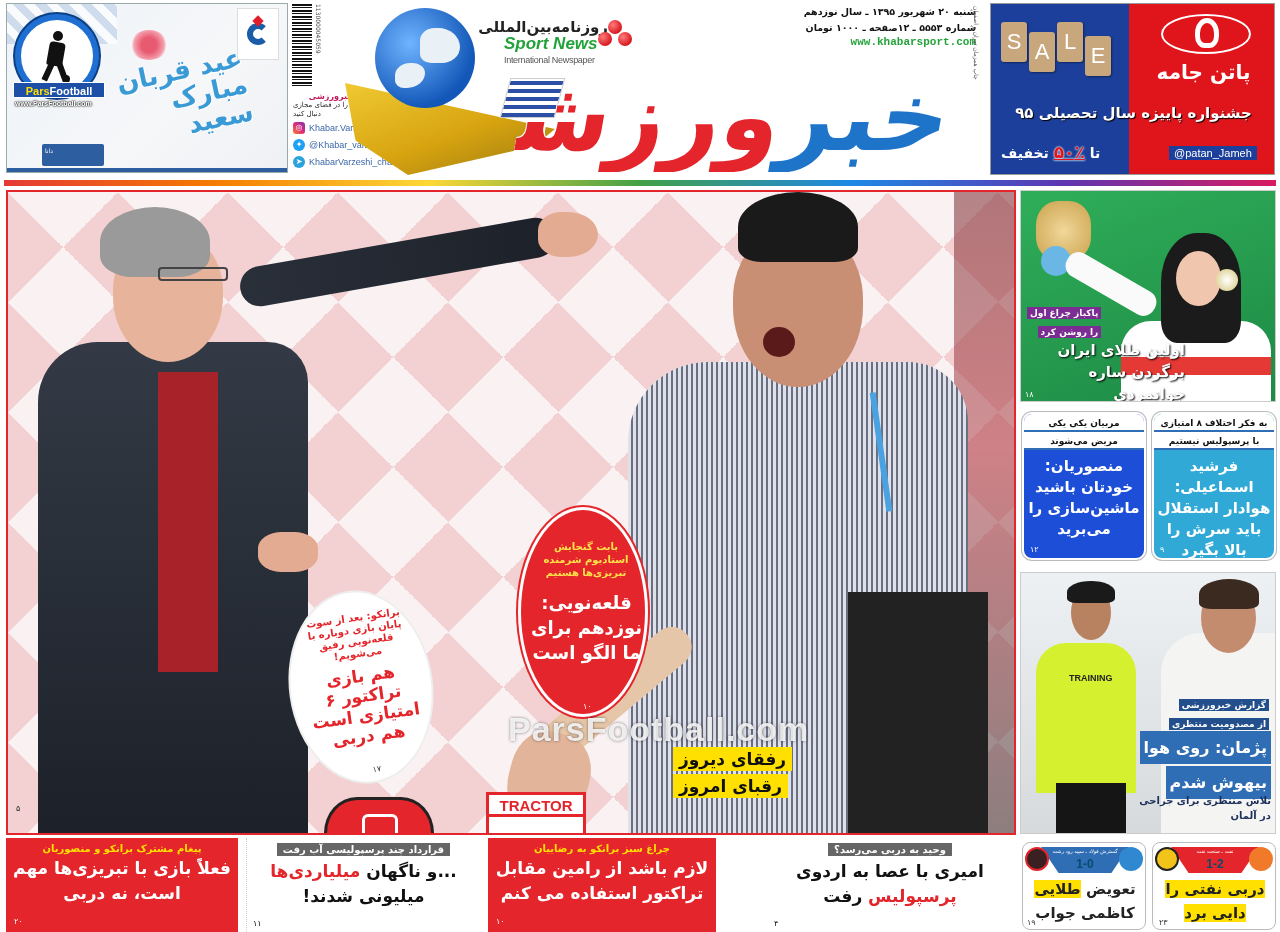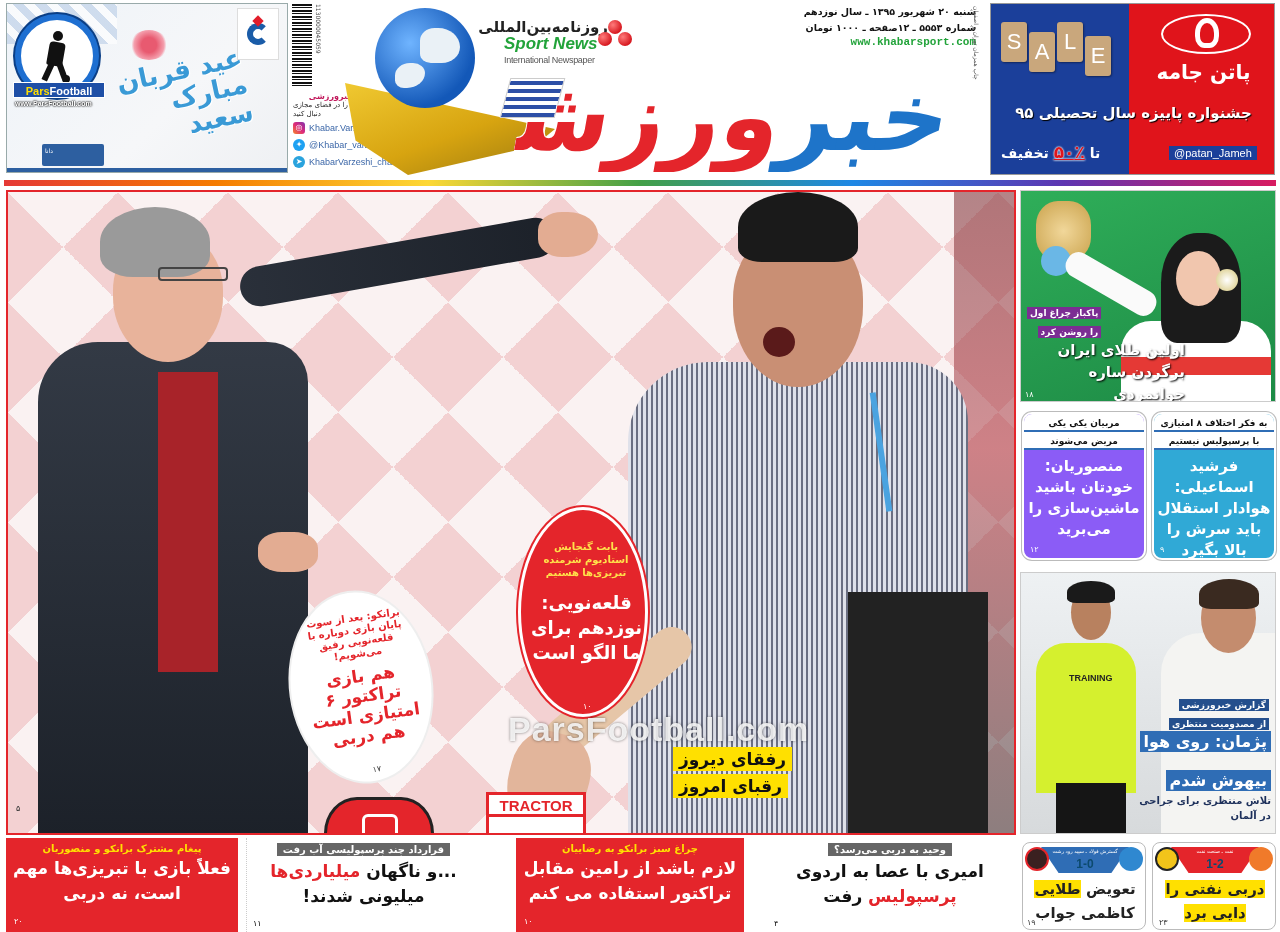--- a/index.html
+++ b/index.html
@@ -157,36 +157,36 @@
   .side-photo .arm { position:absolute; left: 40px; top: 80px; width: 100px; height: 26px; background: #fafafa; transform: rotate(30deg); border-radius: 12px; }
   .side-photo .medal { position:absolute; left: 195px; top: 78px; width: 22px; height: 22px; border-radius: 50%; background: radial-gradient(circle, #fff, #d6c67a); }
   .side-photo .kicker { position:absolute; left: 6px; top: 110px; direction: rtl; }
   .side-photo .kicker span { display:inline-block; background:#7b2d93; color:#fff; font: bold 9px "DejaVu Sans", sans-serif; padding: 1px 3px; margin-bottom: 1px; }
   .side-photo .title { position:absolute; left: 4px; top: 148px; width: 160px; direction: rtl; text-align: right; color: #fff; font: bold 15px "DejaVu Sans", sans-serif; line-height: 22px; text-shadow: 1px 1px 2px #000; }
 
   .card { position:absolute; border-radius: 10px; overflow: hidden; border: 2px solid #fff; box-shadow: 0 0 0 1px #bbb; }
   .card .k { background: #fff; color:#111; font: bold 9px "DejaVu Sans", sans-serif; text-align: center; direction: rtl; height: 18px; line-height: 18px; border-bottom: 2px solid #2f6db5; }
   .card .h { color:#fff; font: bold 15px "DejaVu Sans", sans-serif; text-align: center; direction: rtl; line-height: 21px; padding-top: 6px; }
   .card .pg { position:absolute; left: 6px; bottom: 4px; font-size: 8px; color:#fff; }
-  .card-a { left: 1022px; top: 412px; width: 124px; height: 148px; background: #8b5cf6; }
+  .card-a { left: 1022px; top: 412px; width: 124px; height: 148px; background: #1d4ed8; }
   .card-b { left: 1152px; top: 412px; width: 124px; height: 148px; background: #30a9d6; }
 
   .side-photo2 { position:absolute; left: 1020px; top: 572px; width: 256px; height: 262px; background: linear-gradient(180deg, #eef1f3, #d7dadc); overflow:hidden; border:1px solid #ccc; }
   .side-photo2 .p1 { position:absolute; left: 15px; top: 70px; width: 100px; height: 150px; background: #d5f02e; border-radius: 30px 30px 0 0; }
   .side-photo2 .p1h { position:absolute; left: 50px; top: 12px; width: 40px; height: 55px; background: #b8815f; border-radius: 50%; }
   .side-photo2 .p1hair { position:absolute; left: 46px; top: 8px; width: 48px; height: 22px; background: #1a1a1a; border-radius: 50% 50% 20% 20%; }
   .side-photo2 .p1l { position:absolute; left: 35px; top: 210px; width: 70px; height: 60px; background: #151515; }
   .side-photo2 .p2 { position:absolute; left: 140px; top: 60px; width: 130px; height: 210px; background: #f4f4f2; border-radius: 40px 0 0 0; }
   .side-photo2 .p2h { position:absolute; left: 180px; top: 10px; width: 55px; height: 70px; background: #c48c6e; border-radius: 50%; }
   .side-photo2 .p2hair { position:absolute; left: 178px; top: 6px; width: 60px; height: 30px; background: #3a2a20; border-radius: 50% 50% 20% 20%; }
   .side-photo2 .tr { position:absolute; left: 48px; top: 100px; font: bold 9px "Liberation Sans", sans-serif; color:#222; }
   .side-photo2 .kick { position:absolute; right: 6px; top: 120px; direction: rtl; text-align: right; }
   .side-photo2 .kick span { display:inline-block; background:#244f8d; color:#fff; font: bold 9px "DejaVu Sans", sans-serif; padding: 1px 3px; margin-bottom: 1px; }
   .side-photo2 .hl { position:absolute; right: 4px; top: 158px; direction: rtl; text-align: right; }
-  .side-photo2 .hl span { display:inline-block; background:#2f6db5; color:#fff; font: bold 16px "DejaVu Sans", sans-serif; padding: 1px 4px; margin-bottom: 18px; }
+  .side-photo2 .hl span { display:inline-block; background:#2f6db5; color:#fff; font: bold 16px "DejaVu Sans", sans-serif; padding: 7px 4px; margin-bottom: 2px; }
   .side-photo2 .sub { position:absolute; right: 4px; top: 220px; width: 140px; direction: rtl; text-align: right; color:#1c2f5a; font: bold 10px "DejaVu Sans", sans-serif; line-height: 15px; }
 
   
   .score { position:absolute; top: 842px; width: 124px; height: 88px; border: 1px solid #bbb; border-radius: 8px; background: #fff; overflow:hidden; }
   .score .band { position:absolute; left: 18px; top: 4px; width: 88px; height: 26px; clip-path: polygon(0 0, 100% 0, 80% 100%, 20% 100%); }
   .score .teams { position:absolute; left: 18px; top: 5px; width: 88px; text-align: center; font-size: 5px; color:#fff; direction: rtl; }
   .score .res { position:absolute; left: 18px; top: 14px; width: 88px; text-align: center; font: bold 12px "Liberation Sans", sans-serif; color: #0c4a6e; }
   .score .b1, .score .b2 { position:absolute; top: 4px; width: 24px; height: 24px; border-radius: 50%; }
   .score .b1 { left: 2px; } .score .b2 { right: 2px; }
   .score .h { position:absolute; left: 4px; top: 34px; width: 116px; direction: rtl; text-align: center; font: bold 15px "DejaVu Sans", sans-serif; line-height: 24px; color:#222; }
@@ -201,21 +201,21 @@
   .story .k { direction: rtl; text-align: center; font: bold 10px "DejaVu Sans", sans-serif; margin-top: 3px; }
   .story .k.gray { display:inline-block; background: #666; color:#fff; padding: 1px 6px; }
   .story .h { direction: rtl; text-align: center; font: bold 17px "DejaVu Sans", sans-serif; line-height: 25px; margin-top: 2px; }
   .story .pg { position:absolute; left: 6px; bottom: 4px; font-size: 8px; }
   .s1 { left: 6px; width: 232px; }
   .s1 .k { color: #ffe000; }
   .s1 .h { color: #fff; }
   .s2 { left: 246px; width: 234px; border-left: 1px dotted #ccc; }
   .s2 .h { color: #111; }
   .s2 .h .hi { color: #e4252b; }
-  .s3 { left: 516px; width: 228px; }
+  .s3 { left: 488px; width: 228px; }
   .s3 .k { color: #ffe000; }
   .s3 .h { color: #fff; }
   .s4 { left: 768px; width: 244px; }
   .s4 .h { color: #111; }
   .s4 .h .hi { color: #e4252b; }
   .center { text-align:center; }
 </style>
 </head>
 <body>
 

